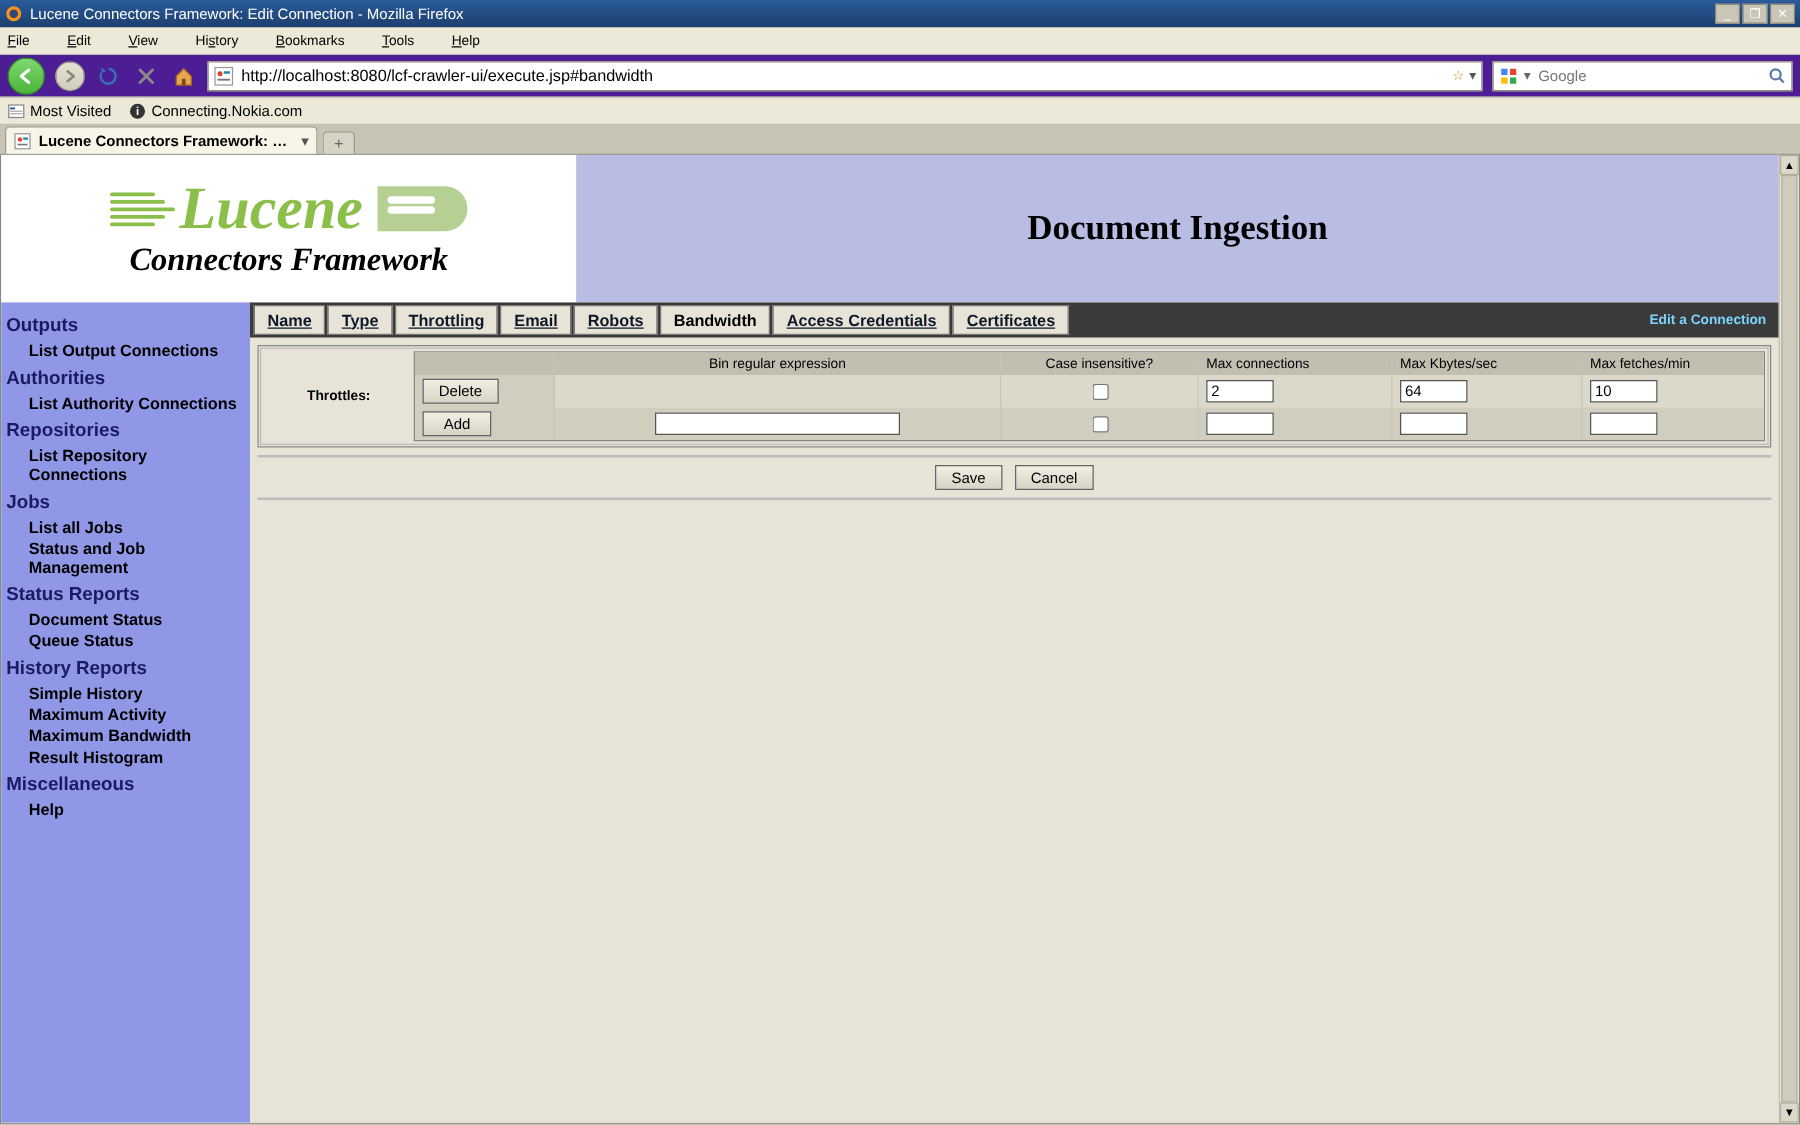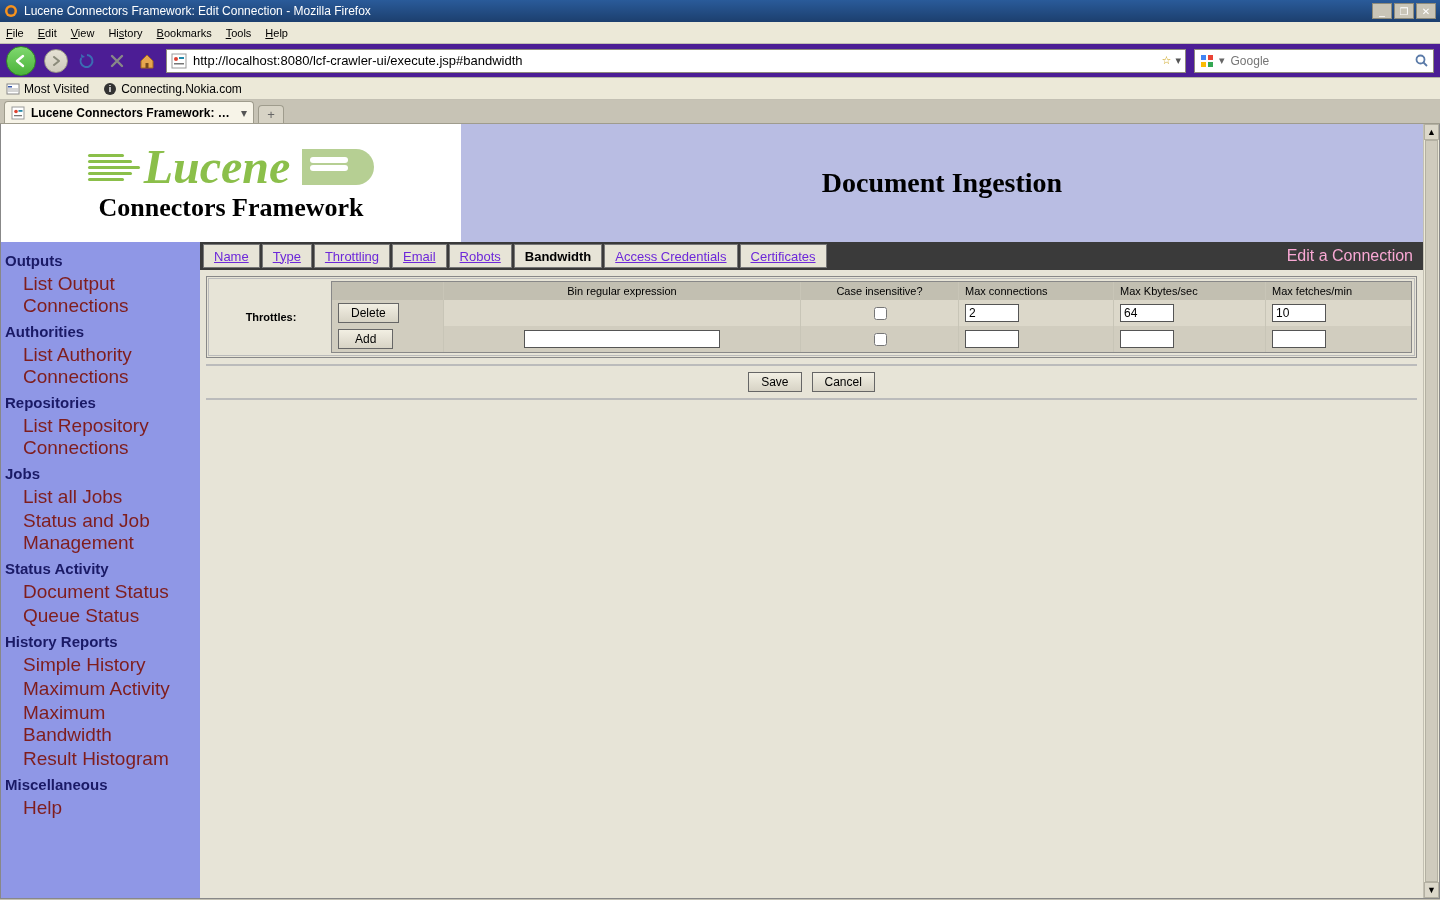--- a/index.html
+++ b/index.html
@@ -4,21 +4,21 @@
 <style>
 * { box-sizing: border-box; }
 body { margin:0; font-family: Tahoma, Arial, sans-serif; font-size:11px; color:#000; background:#ece9d8; }
 
 .titlebar { height:22px; background:linear-gradient(#2a5b9a,#1c3f6e); color:#fff; display:flex; align-items:center; padding:0 4px; font-size:12px;justify-content:flex-end; }
 .titlebar .ff { width:14px; height:14px; margin-right:6px; display:inline-flex; align-items:center; justify-content:center;}
 .titlebar .spacer{flex:1}
 .winbtns{display:flex; gap:2px}
 .winbtn{width:20px;height:16px;background:#c9c5b7;border:1px solid #8e8b7a;display:flex;align-items:center;justify-content:center;font-size:10px}
 
-.menubar{height:22px;background:#ece9d8;display:flex;align-items:center;padding:0 6px;gap:14px;border-bottom:1px solid #c3c0b3}
+.menubar{height:22px;background:#ece9d8;display:flex;align-items:center;padding:0 6px;gap:30px;border-bottom:1px solid #c3c0b3}
 .menubar span{cursor:default}
 .menubar span u{text-decoration:underline}
 
 .navrow{height:34px;background:#4c1d95;display:flex;align-items:center;padding:0 6px;gap:8px;border-bottom:1px solid #b3b0a2}
 .navbtn{width:30px;height:30px;border-radius:15px;background:linear-gradient(#e6e2d4,#cfcbbd);border:1px solid #9a9786;display:flex;align-items:center;justify-content:center;font-size:14px}
 .navbtn.back{background:linear-gradient(#7fd86f,#4bb33a);border-color:#2f8a24;color:#fff}
 .iconbtn{width:22px;height:22px;display:flex;align-items:center;justify-content:center;color:#555}
 .urlfield{flex:1;display:flex;align-items:center;background:#fff;border:1px solid #8f8c7c;height:24px;padding:0 4px}
 .urlfield input{flex:1;border:0;outline:none;font-size:13px;height:20px}
 .urlfield .favicon{width:16px;height:16px;margin-right:4px;display:inline-block}
@@ -46,36 +46,36 @@
 
 .content{flex:1;margin-right:16px;background:#e7e4d7;display:flex;flex-direction:column}
 
 .header{height:118px;display:flex}
 .logoarea{width:460px;background:#fff;display:flex;align-items:center;justify-content:flex-start;padding:10px 26px;flex-direction:column;justify-content:center}
 .logotext1{font-family:"Brush Script MT",cursive;font-size:48px;color:#8bbf4a;font-style:italic;font-weight:bold;line-height:1;display:flex;align-items:center;gap:12px}
 .logoswoosh{width:72px;height:36px;background:#b6cf93;border-radius:0 18px 18px 0;position:relative}
 .logoswoosh::before{content:"";position:absolute;left:8px;top:8px;width:38px;height:6px;background:#fff;border-radius:3px;box-shadow:0 8px 0 #fff}
 .speedlines{display:flex;flex-direction:column;gap:3px;margin-right:4px}
 .speedlines span{height:3px;background:#8bbf4a;border-radius:2px}
-.logotext2{font-family:Georgia,serif;font-size:26px;font-weight:bold;margin-top:2px}
+.logotext2{font-family:Georgia,serif;font-size:26px;font-weight:bold;font-style:italic;margin-top:2px}
 .bannertitle{flex:1;background:#b9bde3;display:flex;align-items:center;justify-content:center;font-family:Georgia,serif;font-size:28px;font-weight:bold}
 
 .body{flex:1;display:flex;justify-content:space-between;}
 .sidebar{width:199px;background:#8f97e6;padding:4px 2px 4px 4px;overflow:auto}
 .sidebar h3{margin:6px 0 4px 0;font-size:15px;color:#1a1a66;font-weight:bold}
-.sidebar a{display:block;margin:2px 0 2px 18px;font-size:19px;color:#7f1d1d;font-weight:normal;text-decoration:none}
+.sidebar a{display:block;margin:2px 0 2px 18px;font-size:13px;color:#000000;font-weight:bold;text-decoration:none}
 
 .main{flex:1;background:#e7e4d7;display:flex;flex-direction:column}
 .tabbar{height:28px;background:#3a3a3a;display:flex;align-items:center;padding:0 2px}
 .tabbar .t{height:24px;padding:0 10px;display:flex;align-items:center;border:1px solid #777;background:#e7e4d7;margin:0 1px;font-size:13px}
-.tabbar .t a{color:#6d28d9;text-decoration:underline;font-weight:normal}
+.tabbar .t a{color:#0f172a;text-decoration:underline;font-weight:bold}
 .tabbar .t.active{background:#e7e4d7}
 .tabbar .t.active span{color:#000;font-weight:bold}
 .tabbar .fill{flex:1}
-.tabbar .right{color:#f9a8d4;font-weight:normal;padding:0 8px;font-size:16px}
+.tabbar .right{color:#7dd3fc;font-weight:bold;padding:0 8px;font-size:11px}
 
 .panel{margin:6px;border:1px solid #888}
 .panel-inner{border:1px solid #bbb;margin:1px;padding:2px;background:#e7e4d7}
 .throttle-layout{display:flex}
 .throttle-label{width:120px;display:flex;align-items:center;justify-content:center;font-weight:bold}
 .ttable{flex:1;border:1px solid #888}
 .ttable .hdr,.ttable .row{display:flex}
 .ttable .cell{padding:3px 6px;border-right:1px solid #c8c5b7;display:flex;align-items:center}
 .ttable .c0{width:112px;background:#d1cdbf}
 .ttable .c1{flex:1;justify-content:center}
@@ -252,21 +252,21 @@
       <div class="sidebar" id="sidebar">
           <h3>Outputs</h3>
           <a href="#">List Output Connections</a>
           <h3>Authorities</h3>
           <a href="#">List Authority Connections</a>
           <h3>Repositories</h3>
           <a href="#">List Repository Connections</a>
           <h3>Jobs</h3>
           <a href="#">List all Jobs</a>
           <a href="#">Status and Job Management</a>
-          <h3>Status Activity</h3>
+          <h3>Status Reports</h3>
           <a href="#">Document Status</a>
           <a href="#">Queue Status</a>
           <h3>History Reports</h3>
           <a href="#">Simple History</a>
           <a href="#">Maximum Activity</a>
           <a href="#">Maximum Bandwidth</a>
           <a href="#">Result Histogram</a>
           <h3>Miscellaneous</h3>
           <a href="#">Help</a>
         </div>

